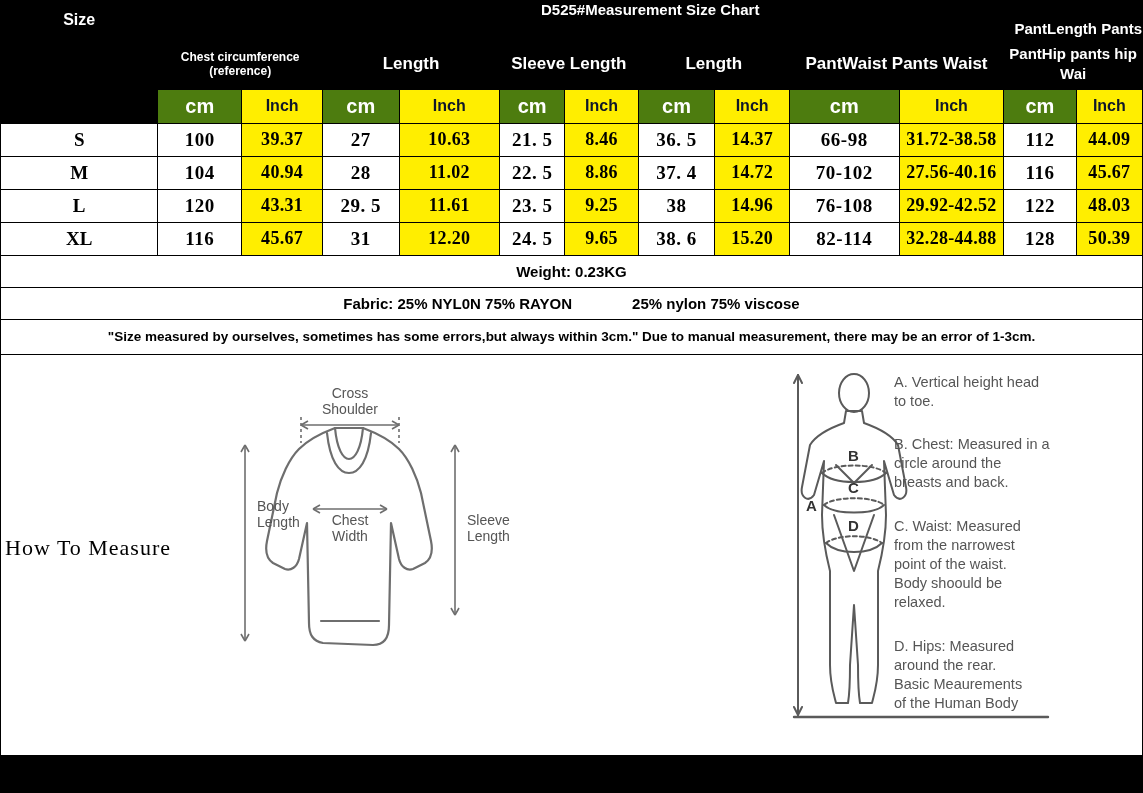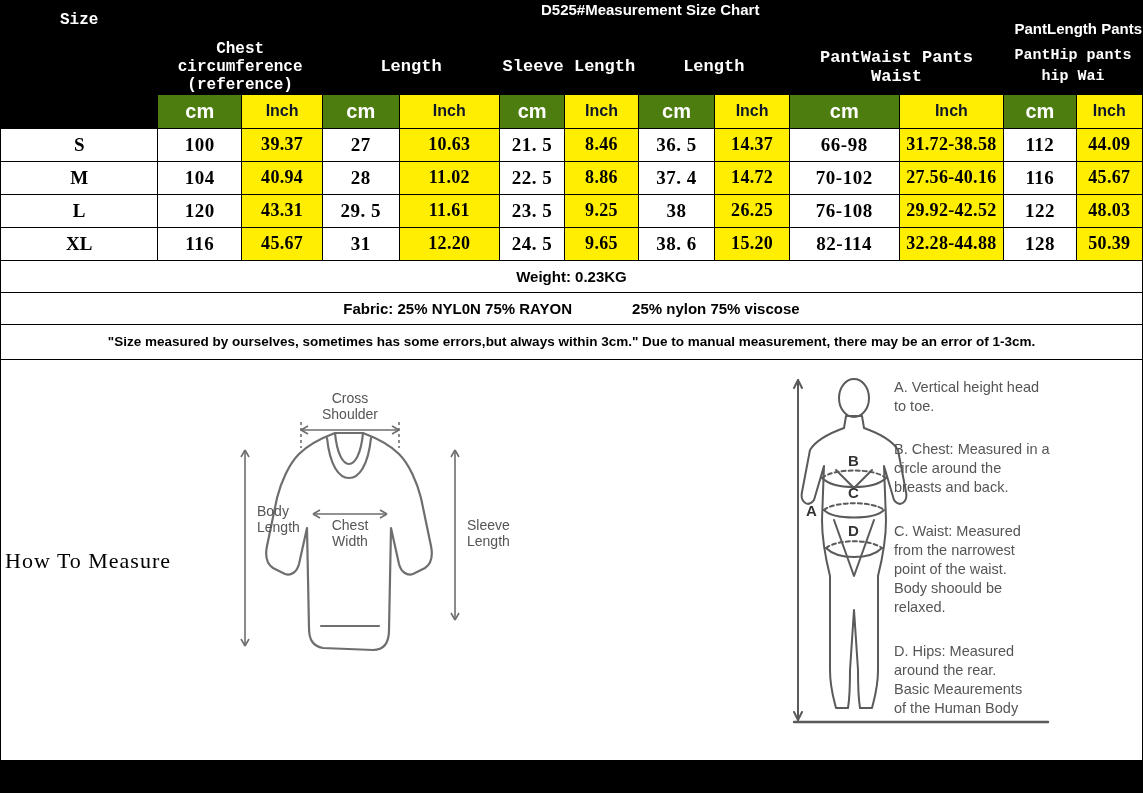--- a/index.html
+++ b/index.html
@@ -31,21 +31,20 @@
   table.chart td, table.chart th {
     border: 1px solid #000;
     text-align: center;
     vertical-align: middle;
     font-weight: bold;
     padding: 0;
   }
   .hdr-black {
     background: #000;
     color: #fff;
-    font-family: Liberation Mono, monospace;
   }
   .hdr-title {
     background: #000;
     color: #fff;
     font-size: 15px;
     line-height: 1.25;
     font-weight: bold;
     padding: 4px 2px;
   }
   .title-wrap {
@@ -54,21 +53,21 @@
   }
   .title-sub {
     display: block;
     text-align: right;
   }
   .grp-label {
     font-size: 17px;
     font-weight: bold;
   }
   .grp-label.small {
-    font-size: 16px;
+    font-size: 12px;
   }
   .grp-label.two-line {
     font-size: 15px;
     line-height: 1.35;
   }
   .size-label {
     font-size: 16px;
     font-weight: bold;
   }
   .unit-cm {
@@ -128,21 +127,21 @@
     height: 401px;
     background: #fff;
     border: 1px solid #000;
     border-top: none;
     box-sizing: border-box;
     overflow: hidden;
   }
   .howto-label {
     position: absolute;
     left: 4px;
-    top: 188px;
+    top: 180px;
     font-family: "Liberation Serif", serif;
     font-size: 22px;
     letter-spacing: 1px;
     color: #000;
   }
   .fig-left {
     position: absolute;
     left: 222px;
     top: 18px;
   }
@@ -266,21 +265,21 @@
 
       <tr class="row-size">
         <td>L</td>
         <td class="cell-cm">120</td>
         <td class="cell-in">43.31</td>
         <td class="cell-cm">29. 5</td>
         <td class="cell-in">11.61</td>
         <td class="cell-cm">23. 5</td>
         <td class="cell-in">9.25</td>
         <td class="cell-cm">38</td>
-        <td class="cell-in">26.25</td>
+        <td class="cell-in">14.96</td>
         <td class="cell-cm">76-108</td>
         <td class="cell-in">29.92-42.52</td>
         <td class="cell-cm">122</td>
         <td class="cell-in">48.03</td>
       </tr>
 
       <tr class="row-size">
         <td>XL</td>
         <td class="cell-cm">116</td>
         <td class="cell-in">45.67</td>

